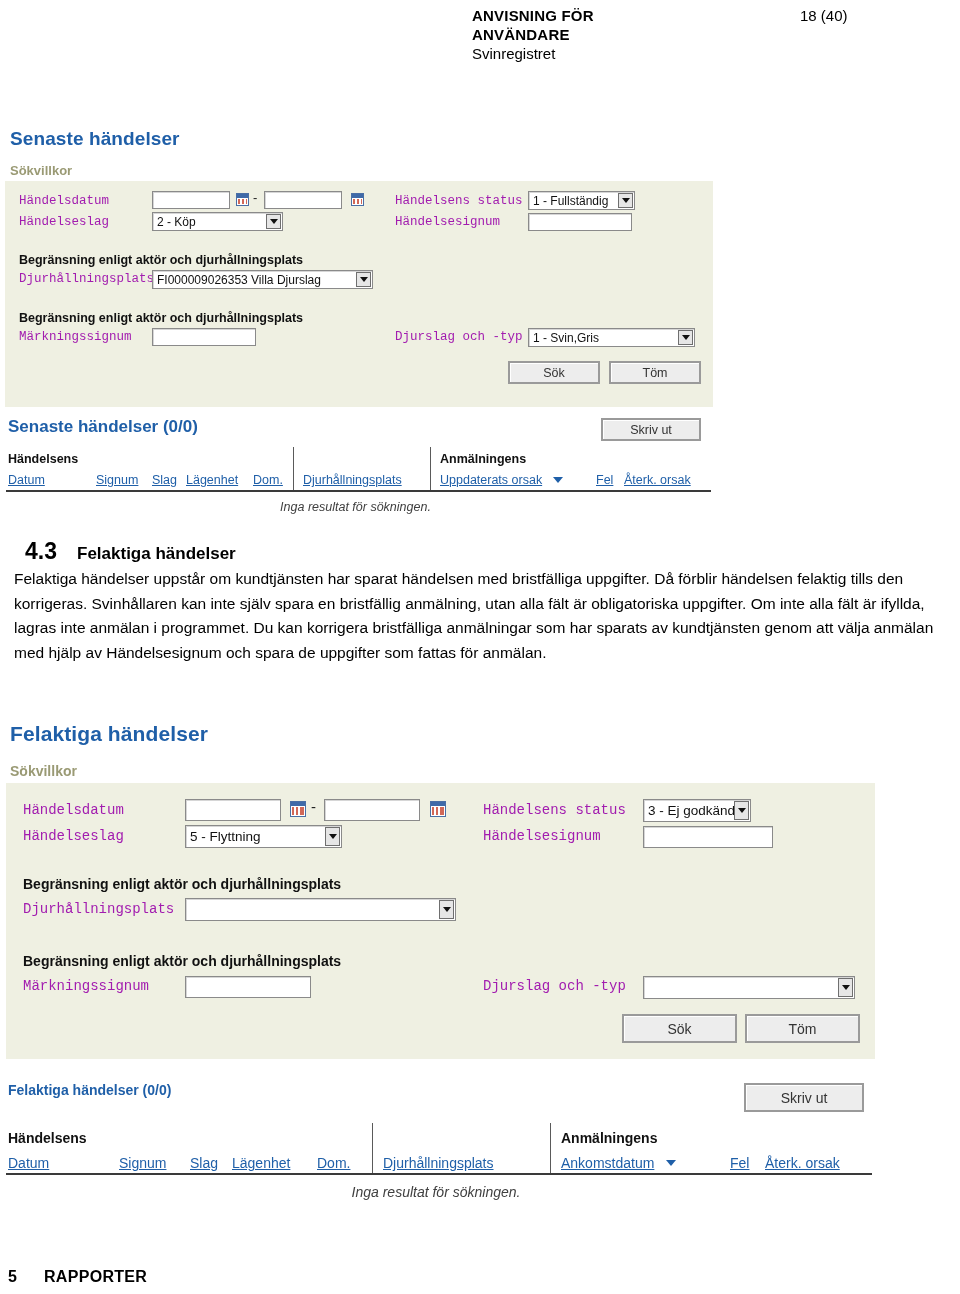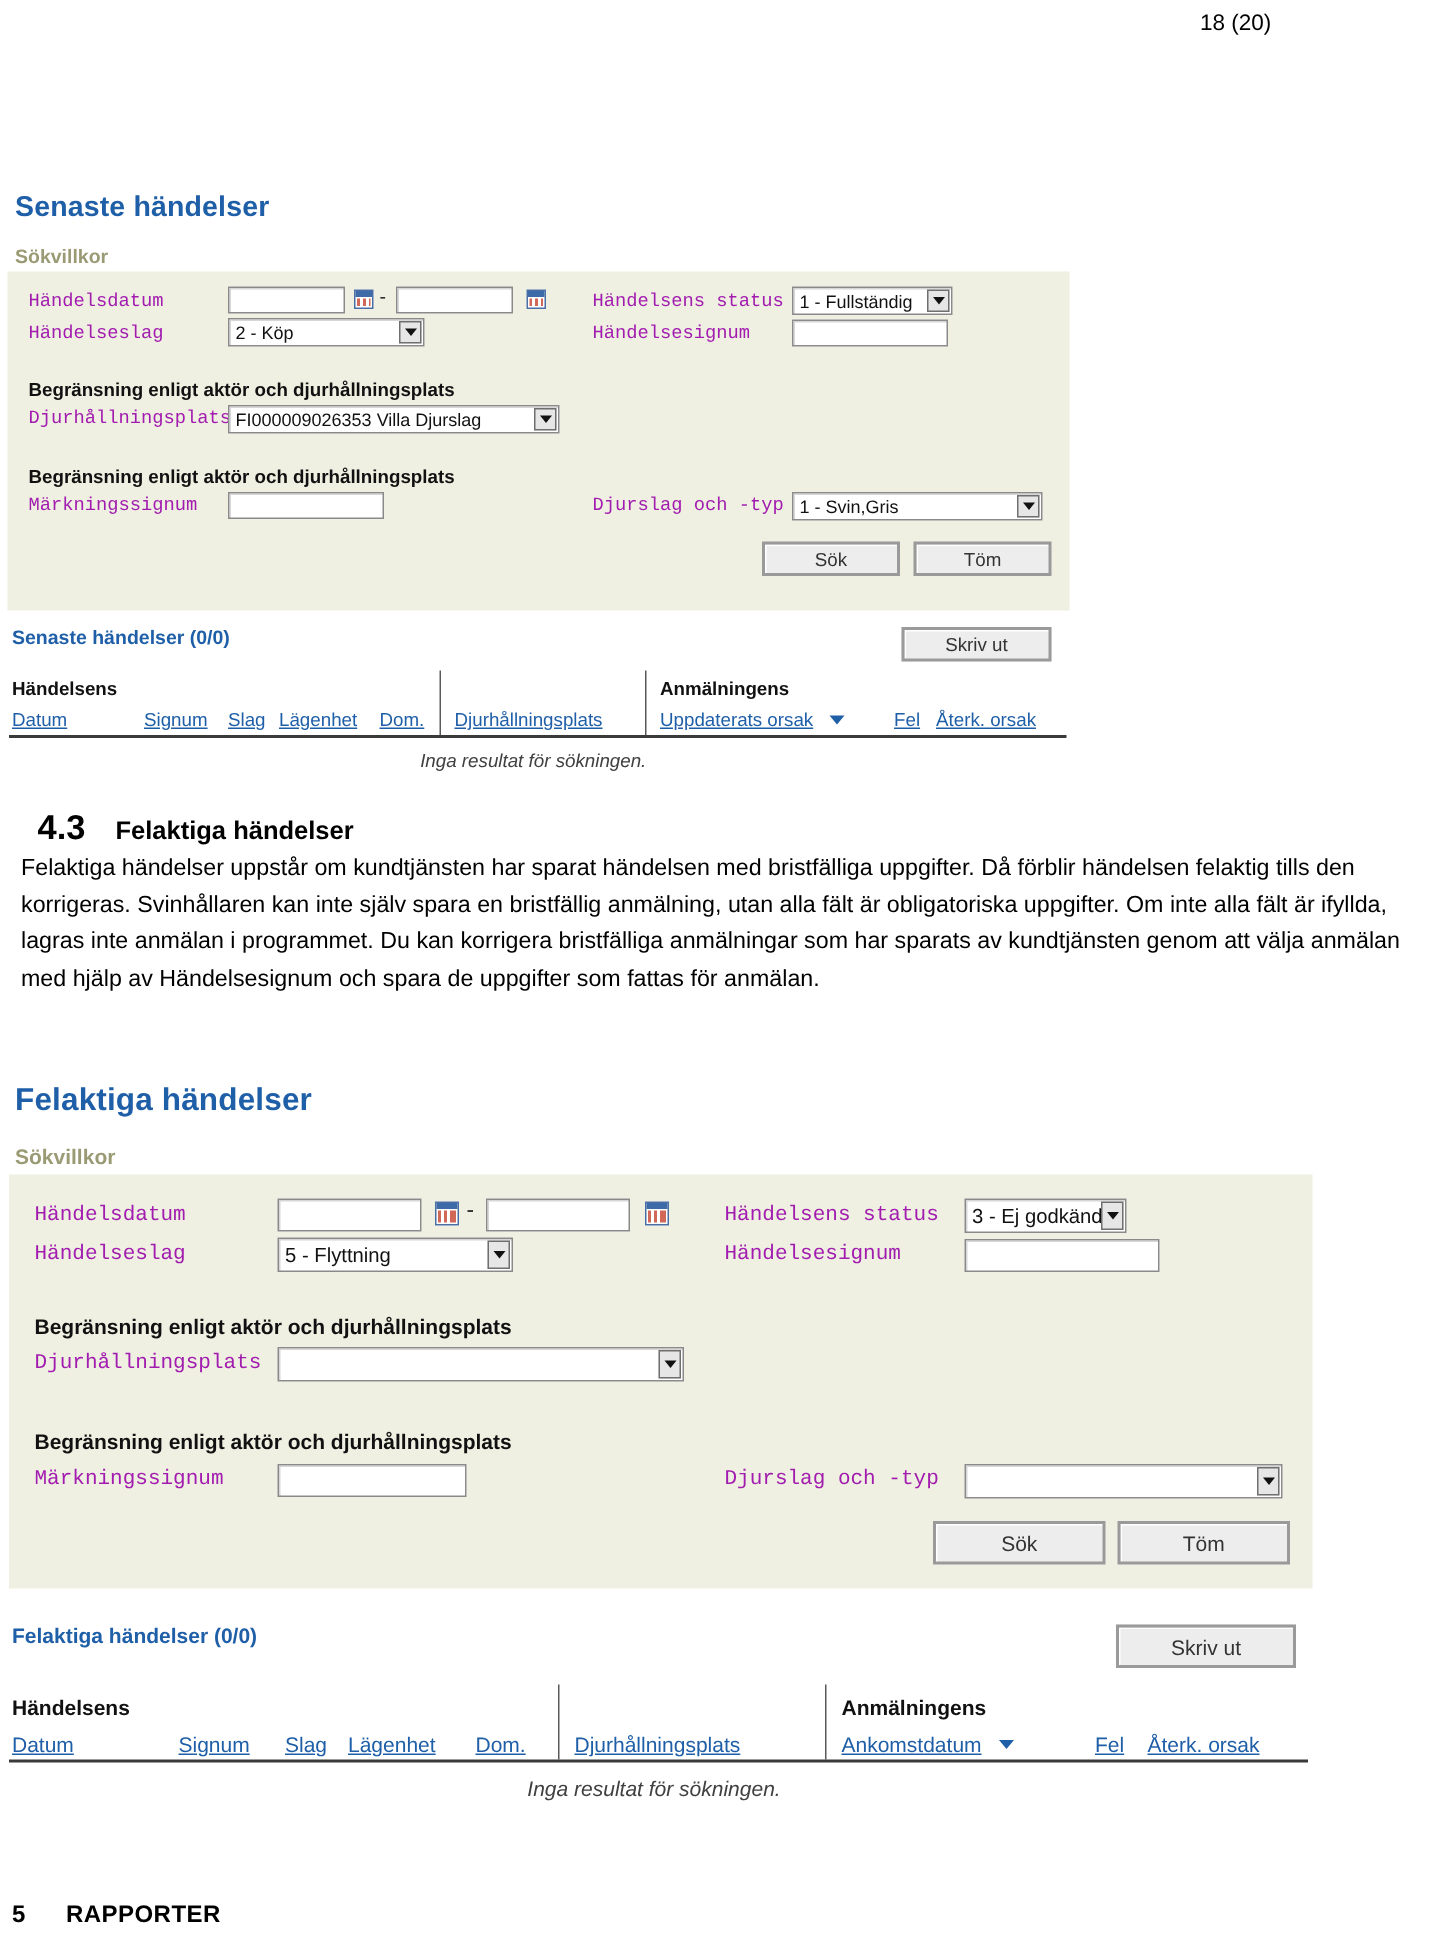--- a/index.html
+++ b/index.html
@@ -84,21 +84,21 @@
 
   .btn{
     background:#ededed;border:2px solid #9a9a9a;
     box-sizing:border-box;
     display:flex;align-items:center;justify-content:center;
     font-size:12.5px;color:#333;
     box-shadow:inset 1px 1px 0 #fff;
   }
 
   
-  .res-title{color:#1f5fa8;font-weight:bold;font-size:13px;}
+  .res-title{color:#1f5fa8;font-weight:bold;font-size:17px;}
   .th-group{font-size:12.5px;font-weight:bold;color:#111;}
   .th{
     font-size:12.5px;color:#1f5fa8;text-decoration:underline;white-space:nowrap;
   }
   .vline{position:absolute;width:1px;background:#5a5a5a;}
   .hline{position:absolute;height:2px;background:#3a3a3a;}
   .noresult{
     font-size:12.5px;font-style:italic;color:#404040;text-align:center;
   }
   .sortarrow{
@@ -120,22 +120,27 @@
   .footer .txt{font-size:16px;font-weight:bold;letter-spacing:.3px;}
 </style>
 </head>
 <body>
 
 <div class="page">
 
   <div class="hdr">
 
 
-
-    <div class="pageno">18 (20)</div>
+    <div class="doc-title">
+      <div class="l1">ANVISNING FÖR</div>
+      <div class="l2">ANVÄNDARE</div>
+      <div class="l3">Svinregistret</div>
+    </div>
+
+    <div class="pageno">18 (40)</div>
   </div>
 
   <div class="shot" style="left:0;top:125px;width:730px;height:395px;">
 
     <div class="scr-title" style="position:absolute;left:10px;top:3px;">Senaste händelser</div>
 
     <div class="sokvillkor" style="position:absolute;left:10px;top:38px;">Sökvillkor</div>
 
     <div class="panel" style="position:absolute;left:5px;top:56px;width:708px;height:226px;">
 

